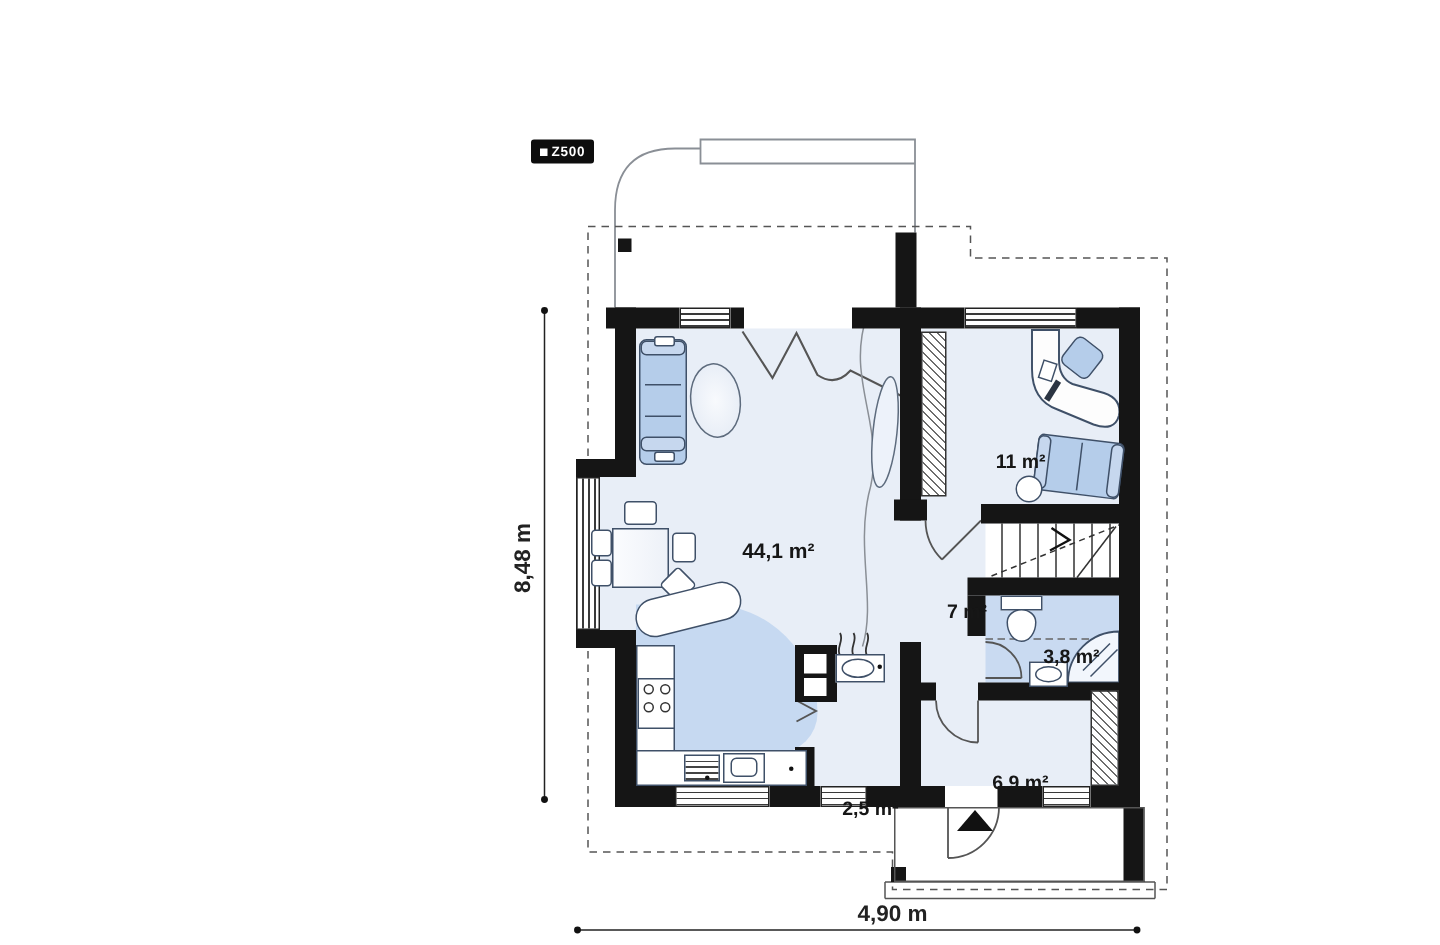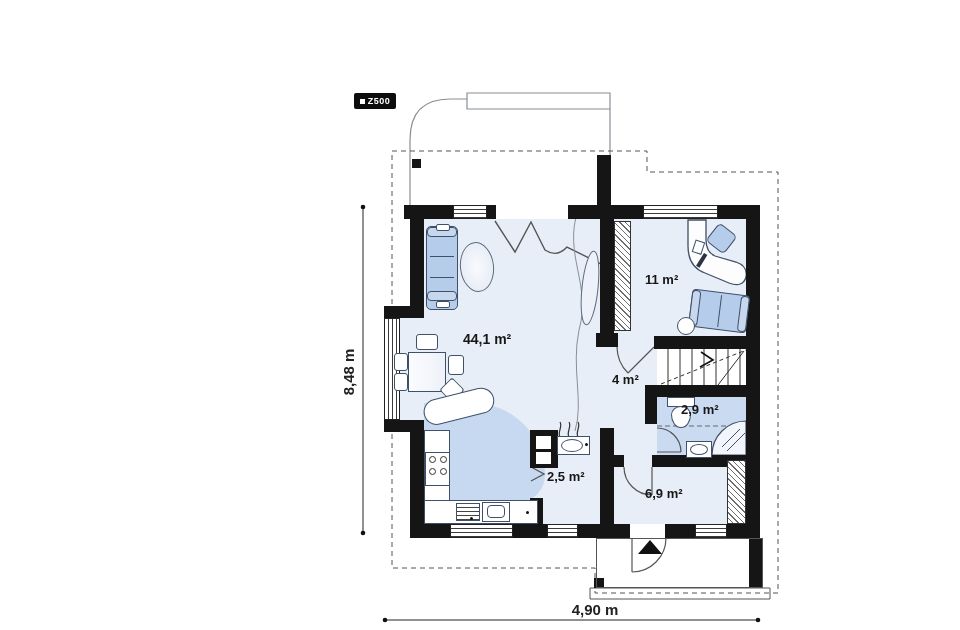--- a/index.html
+++ b/index.html
@@ -10,21 +10,21 @@
   .window{position:absolute;background:#fff;border:1px solid #222;box-sizing:border-box;}
   .window-h{background-image:repeating-linear-gradient(180deg,#fff 0,#fff 3px,#3a3a3a 3px,#3a3a3a 4px);}
   .window-v{background-image:repeating-linear-gradient(90deg,#fff 0,#fff 3px,#3a3a3a 3px,#3a3a3a 4px);}
   .hatch{position:absolute;background:repeating-linear-gradient(45deg,#fff 0,#fff 3px,#6d6d6d 3px,#6d6d6d 4px);border:1px solid #333;box-sizing:border-box;}
   .furn{position:absolute;background:#b5cdea;border:1.3px solid #3f5068;box-sizing:border-box;border-radius:3px;}
   .furn-light{background:#c6d7ee;}
   .wfurn{position:absolute;background:#fff;border:1.2px solid #3f5068;box-sizing:border-box;}
   .sline{position:absolute;background:#3f5068;}
   .burner{position:absolute;width:7px;height:7px;border:1px solid #333;border-radius:50%;background:#fff;box-sizing:border-box;}
   .dotb{position:absolute;width:3px;height:3px;background:#111;border-radius:50%;}
-  .label{position:absolute;font-weight:bold;color:#161616;font-size:13px;text-align:left;white-space:nowrap;}
+  .label{position:absolute;font-weight:bold;color:#161616;font-size:13px;text-align:right;white-space:nowrap;margin-top:28px;}
   .dim{position:absolute;font-weight:bold;color:#222;font-size:15px;text-align:center;white-space:nowrap;}
   .logo{position:absolute;left:354px;top:93px;width:42px;height:16px;background:#0d0d0d;border-radius:2px;display:flex;align-items:center;justify-content:center;gap:3px;}
   .logo-glyph{width:5px;height:5px;background:#fff;display:inline-block;}
   .logo-text{color:#fff;font-size:9px;font-weight:bold;letter-spacing:.5px;}
 </style>
 </head>
 <body>
 
 <div class="stage">
 
@@ -150,23 +150,23 @@
   <div class="abs" style="left:690px;top:292px;width:58px;height:40px;transform:rotate(7deg);">
     <div class="furn" style="left:0;top:0;width:58px;height:38px;border-radius:4px;"></div>
     <div class="furn furn-light" style="left:0;top:1px;width:9px;height:36px;border-radius:4px;"></div>
     <div class="furn furn-light" style="left:49px;top:1px;width:9px;height:36px;border-radius:4px;"></div>
     <div class="sline" style="left:29px;top:3px;width:1.3px;height:32px;"></div>
   </div>
   <div class="wfurn" style="left:677px;top:317px;width:18px;height:18px;border-radius:50%;"></div>
 
   <div class="label" style="left:463px;top:331px;width:80px;font-size:14px;">44,1 m²</div>
   <div class="label" style="left:645px;top:272px;width:52px;">11 m²</div>
-  <div class="label" style="left:612px;top:372px;width:46px;">4 m²</div>
-  <div class="label" style="left:681px;top:402px;width:52px;">2,9 m²</div>
-  <div class="label" style="left:547px;top:469px;width:52px;">2,5 m²</div>
+  <div class="label" style="left:612px;top:372px;width:46px;">7 m²</div>
+  <div class="label" style="left:681px;top:402px;width:52px;">3,8 m²</div>
+  <div class="label" style="left:547px;top:503px;width:52px;">2,5 m²</div>
   <div class="label" style="left:645px;top:486px;width:54px;">6,9 m²</div>
   <div class="dim" style="left:313px;top:364px;width:70px;height:16px;transform:rotate(-90deg);">8,48 m</div>
   <div class="dim" style="left:555px;top:601px;width:80px;">4,90 m</div>
 
   <div class="logo">
     <span class="logo-glyph"></span>
     <span class="logo-text">Z500</span>
   </div>
 
 </div>

